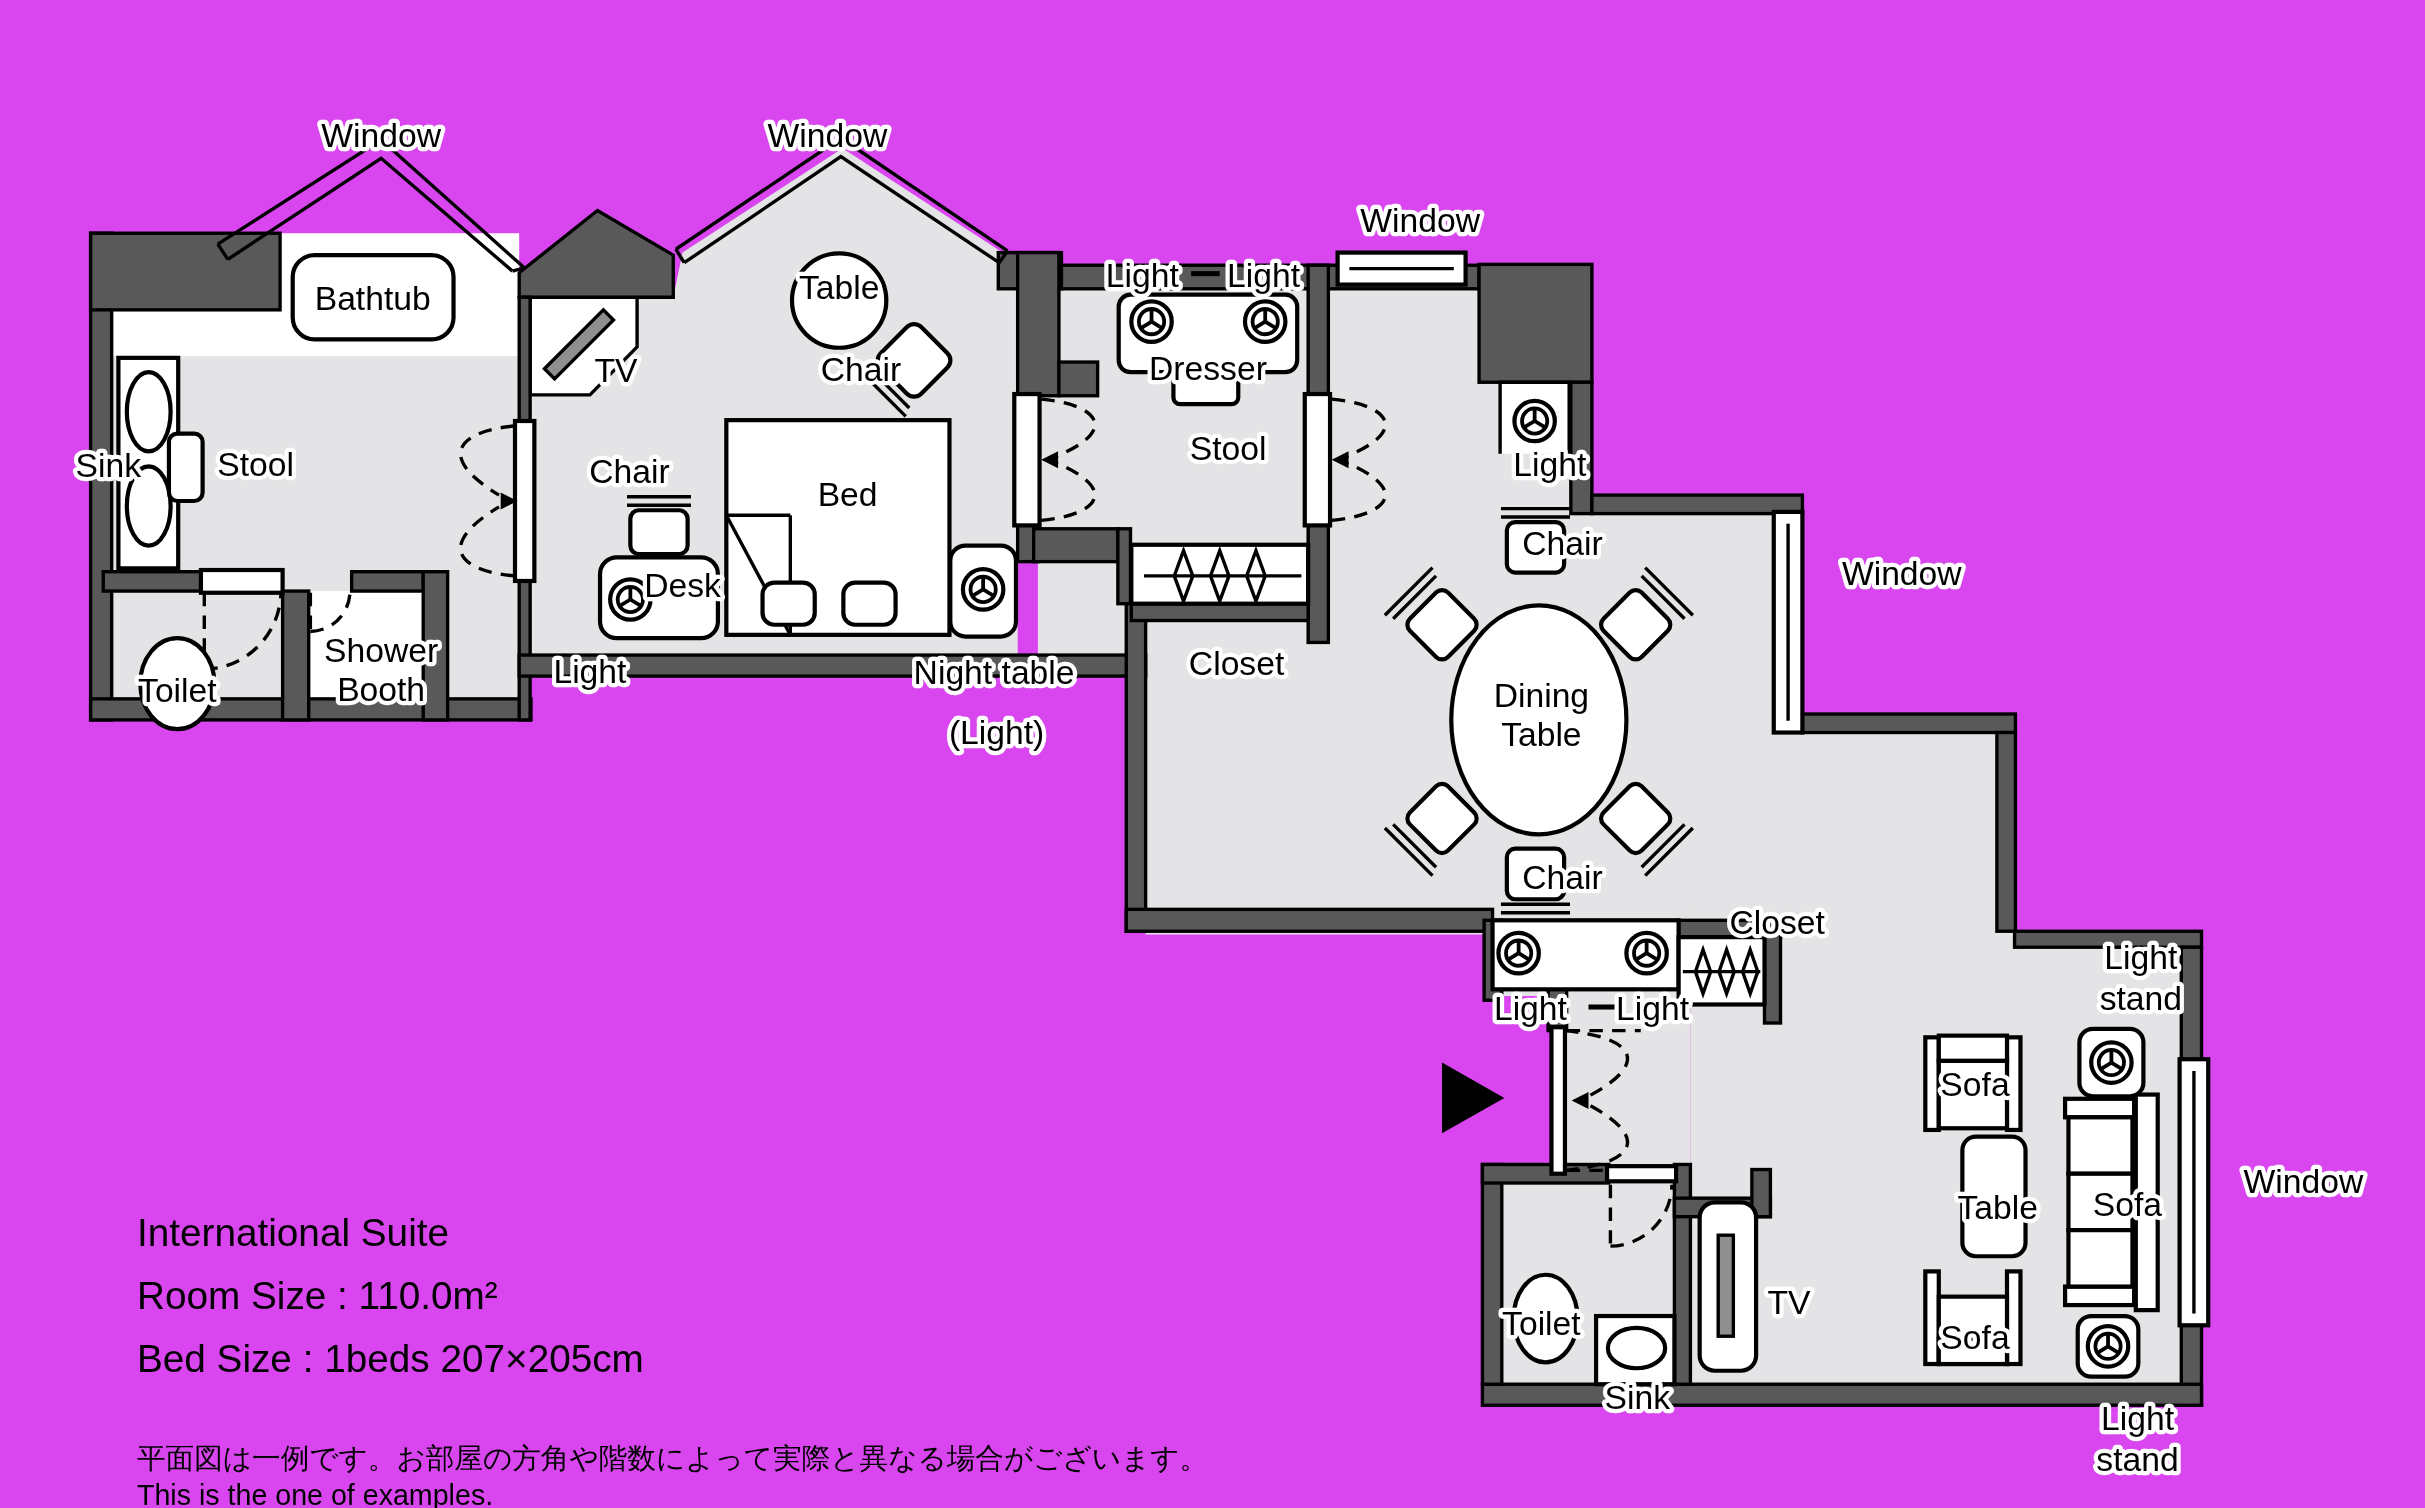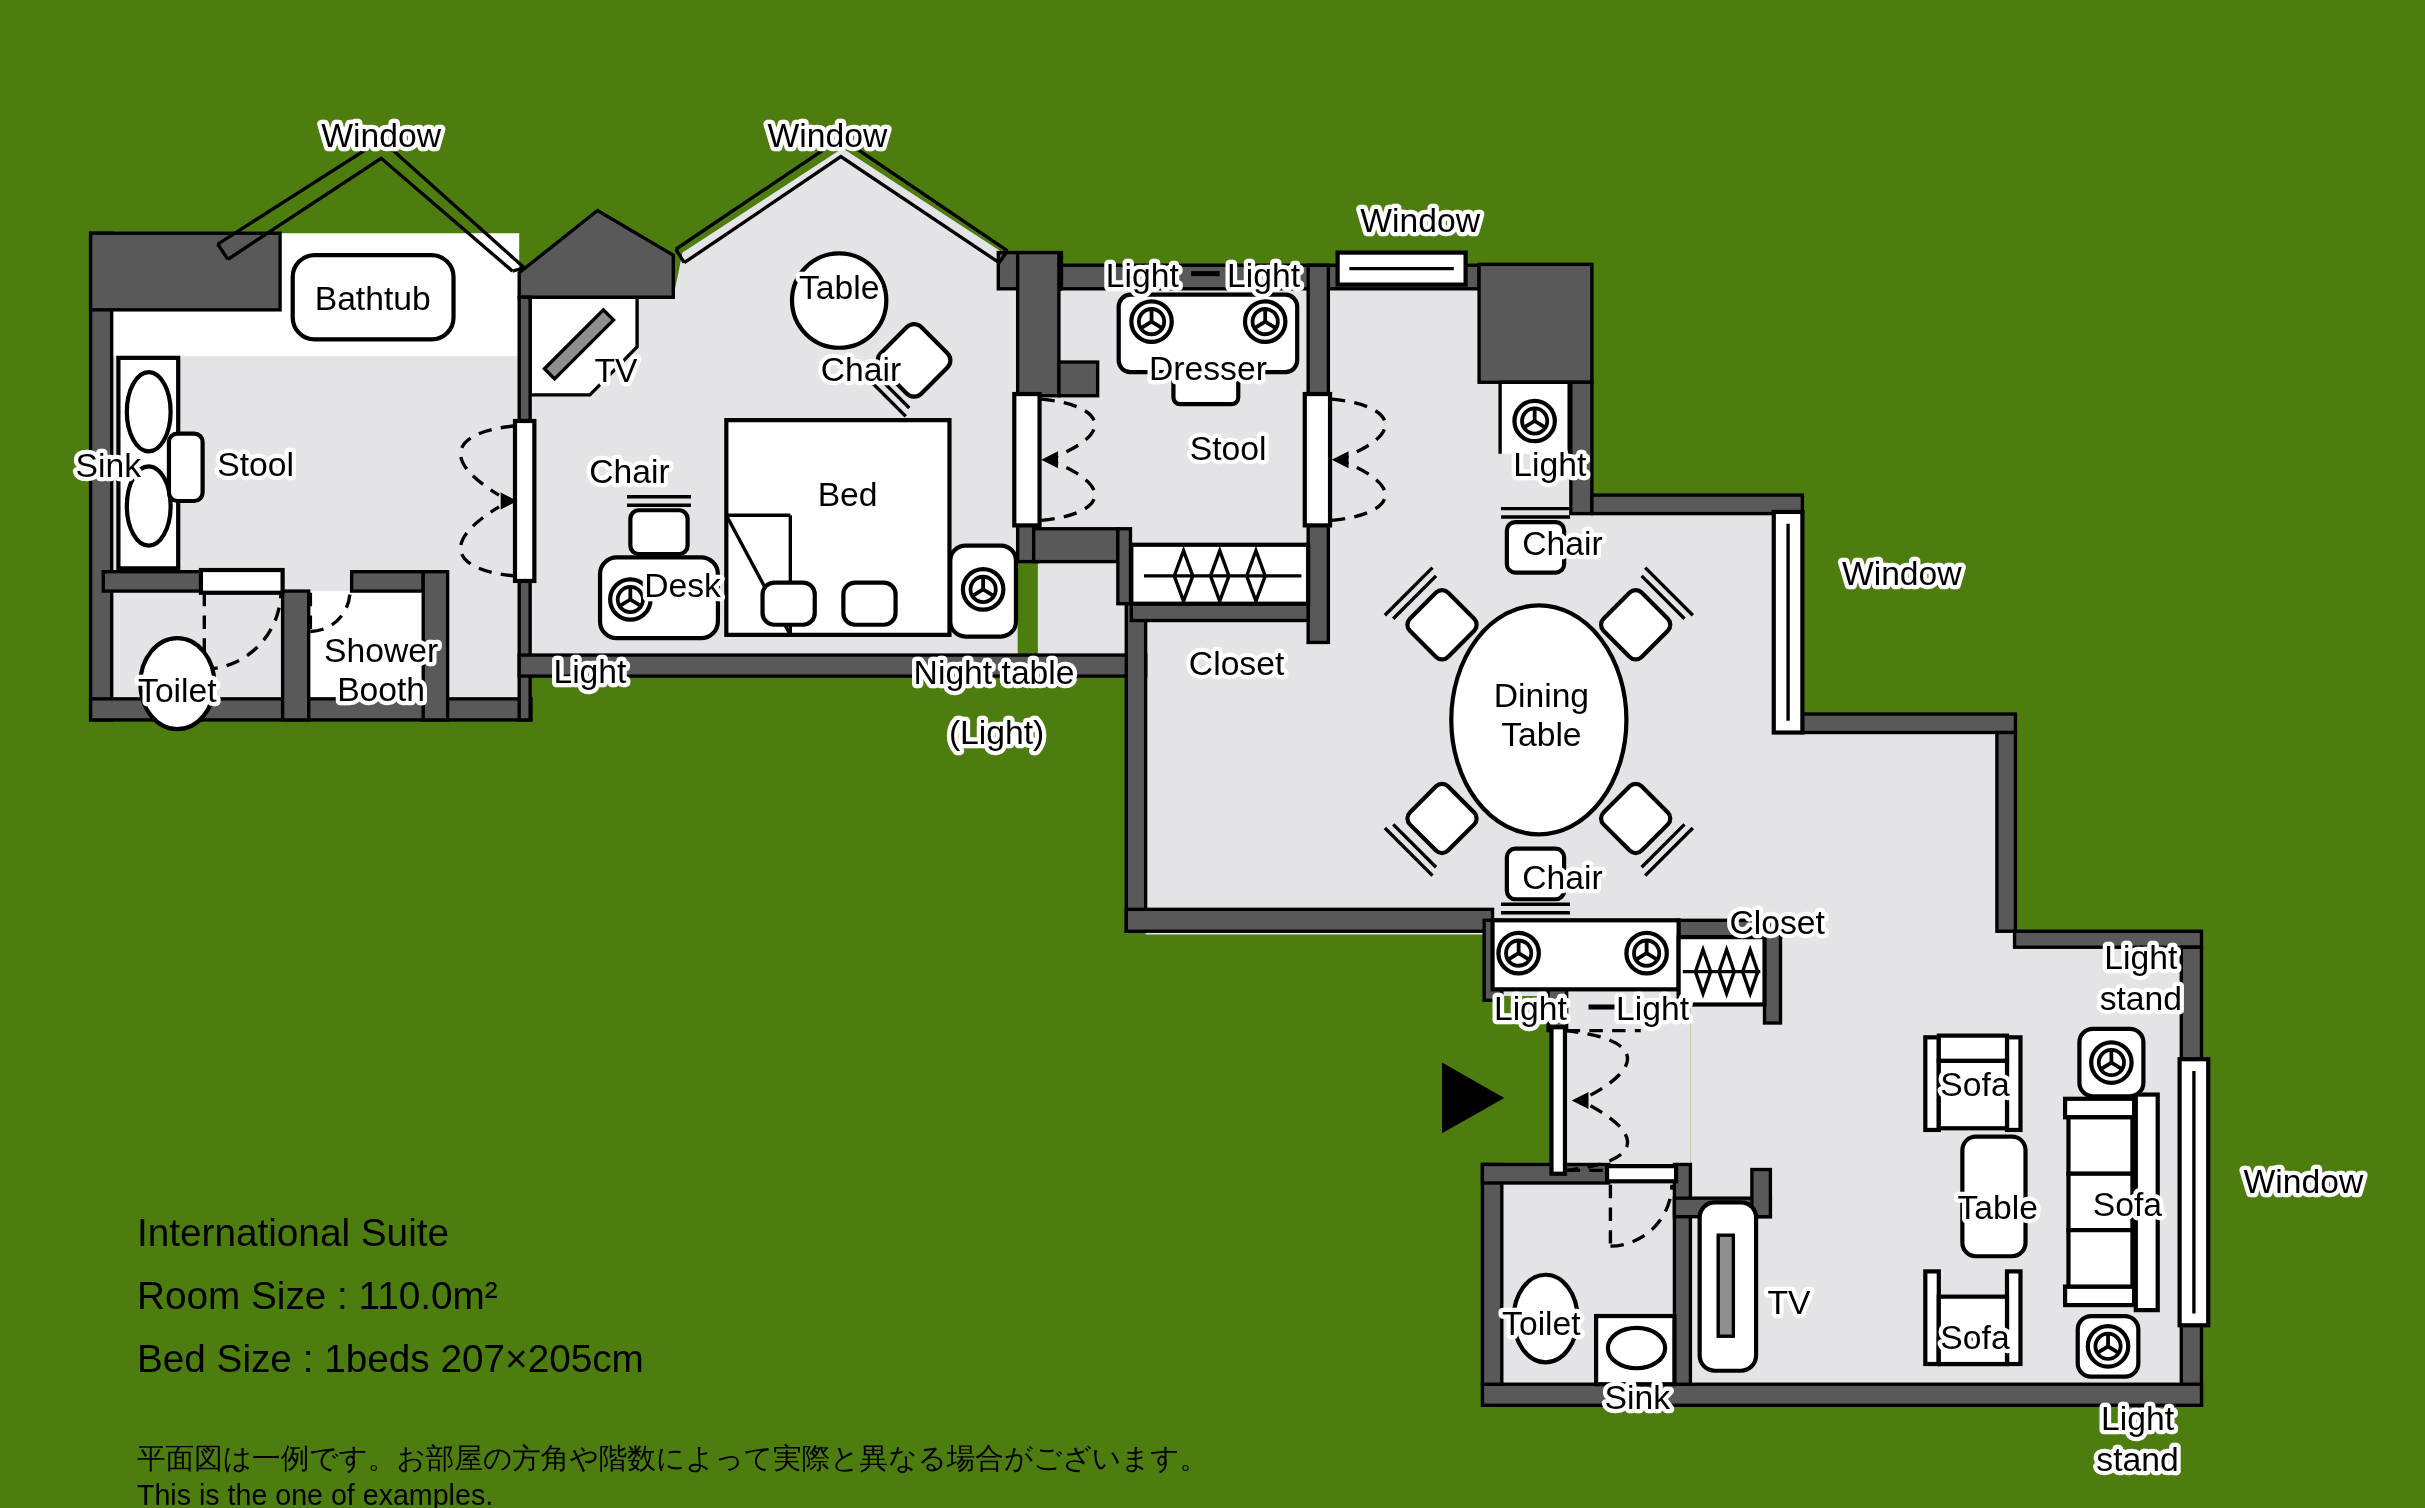--- a/index.html
+++ b/index.html
@@ -1,16 +1,16 @@
 <!DOCTYPE html>
 <html style="font-size:13.5px"><head>
 <meta charset="utf-8">
 <style>
   html,body{margin:0;padding:0;background:#ffffff;}
-  #stage{position:relative;width:2426px;height:1508px;background:#4d7c0f;overflow:hidden;}
+  #stage{position:relative;width:2426px;height:1508px;background:#d946ef;overflow:hidden;}
   svg{display:block;}
   svg text{font-family:"Liberation Sans","DejaVu Sans",sans-serif;fill:#000;}
   .lbl{font-size:40px;stroke:#ffffff;stroke-width:10px;paint-order:stroke;stroke-linejoin:round;text-anchor:middle;}
   .title{font-size:46px;text-anchor:start;}
   .note{font-size:34px;text-anchor:start;}
   .floor{fill:#e4e4e6;}
   .whitearea{fill:#ffffff;}
   .wall{fill:#595959;stroke:#000;stroke-width:4;}
   .furn{fill:#ffffff;stroke:#000;stroke-width:5;}
   .thin{fill:none;stroke:#000;stroke-width:4;}

